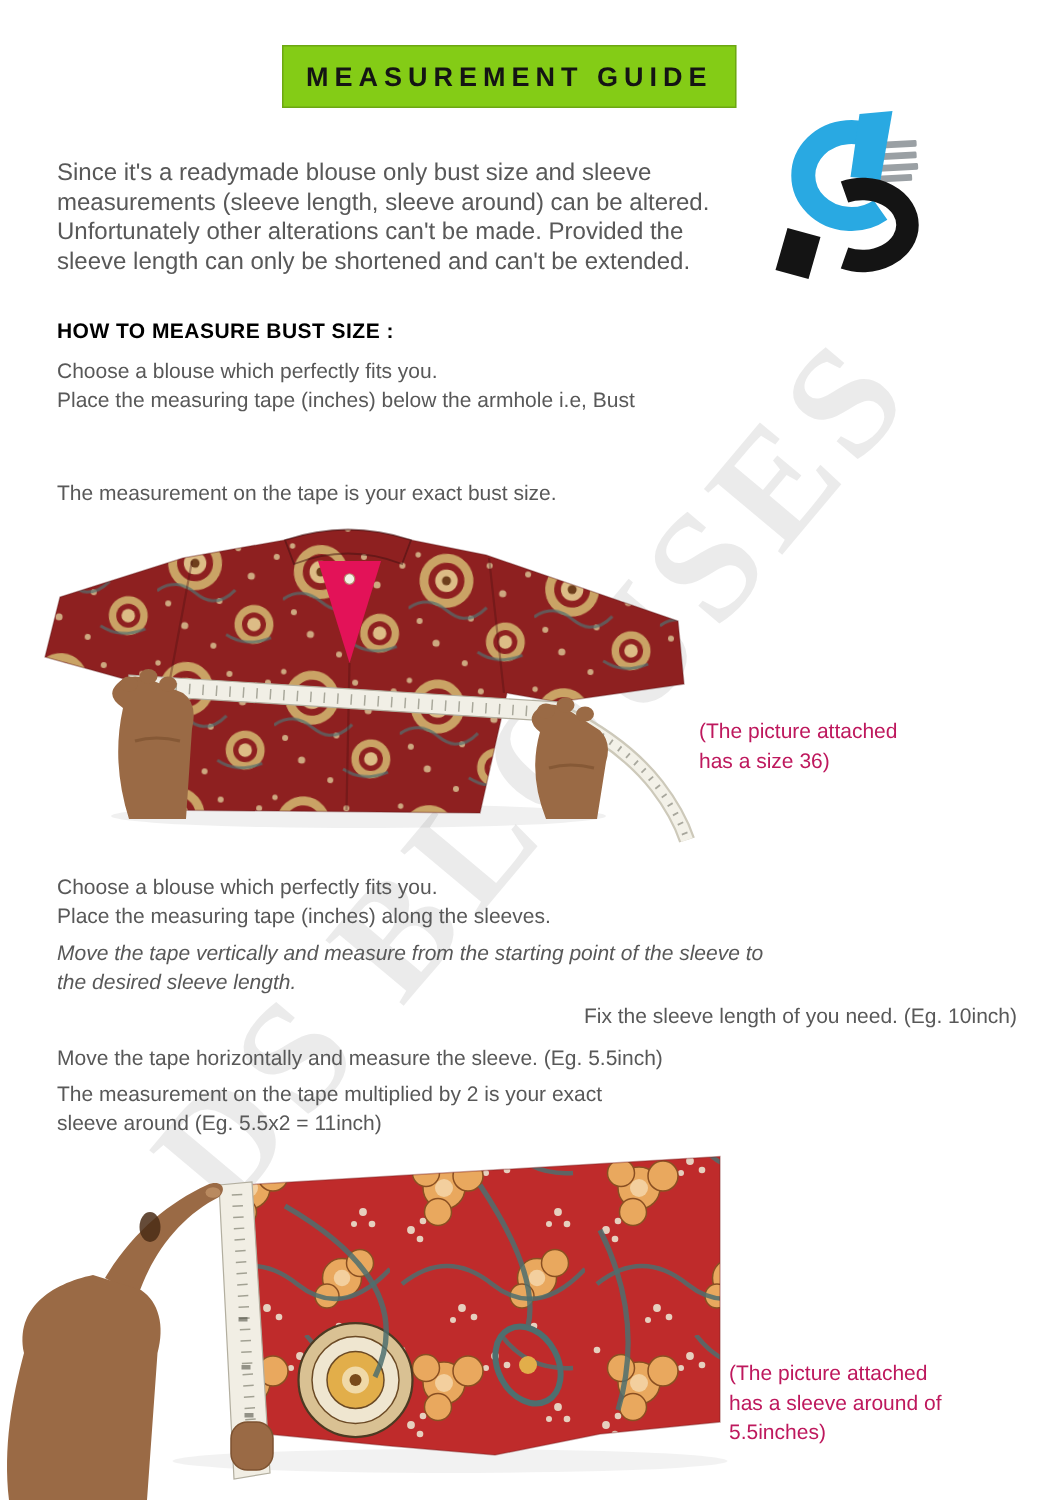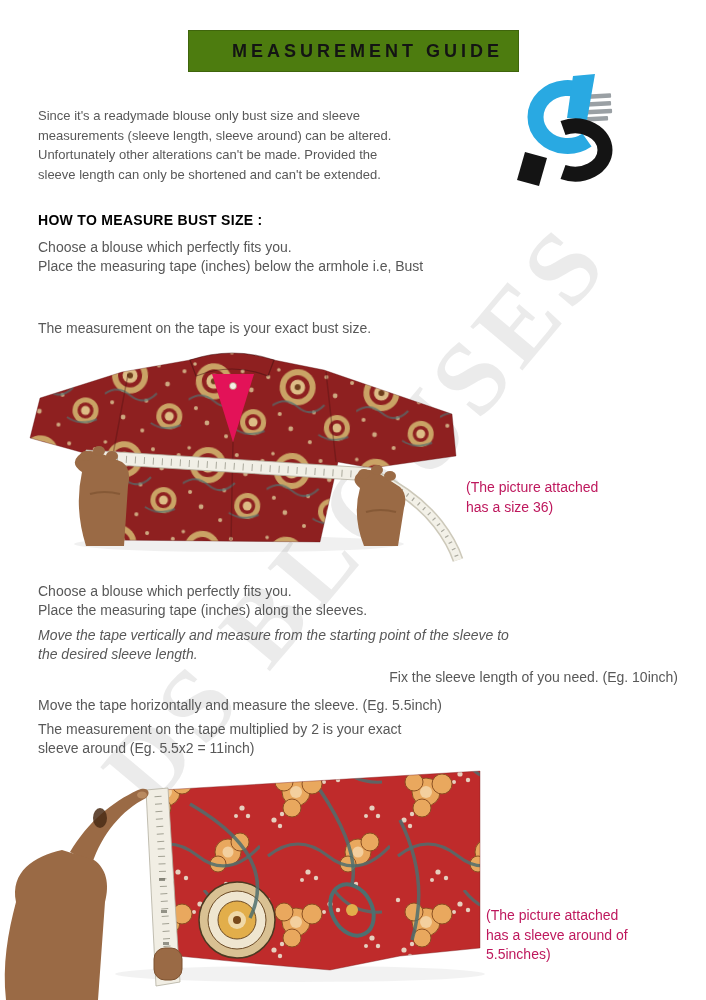--- a/index.html
+++ b/index.html
@@ -6,37 +6,37 @@
   .page{position:relative;width:706px;height:1000px;background:#ffffff;overflow:hidden;
         font-family:"Liberation Sans", sans-serif;color:#585858;}
   .abs{position:absolute;}
   .watermark{position:absolute;left:-60px;top:455px;width:830px;text-align:center;
              font-family:"Liberation Serif", serif;font-size:104px;font-weight:bold;
              letter-spacing:8px;color:rgba(110,110,110,0.14);transform:rotate(-50deg);
              white-space:nowrap;z-index:0;pointer-events:none;}
   .header-bar{left:188px;top:30px;width:303px;height:42px;display:flex;align-items:center;
               justify-content:center;box-shadow:inset 0 0 0 1px rgba(0,0,0,.18);z-index:2;}
   .header-bar span{font-weight:bold;font-size:18px;letter-spacing:4px;color:#141414;}
-  .intro{left:38px;top:106px;width:470px;font-size:13px;line-height:19.5px;
+  .intro{left:38px;top:106px;width:470px;font-size:16px;line-height:19.5px;
          white-space:pre-line;z-index:2;}
   .logo{left:505px;top:74px;width:108px;height:114px;z-index:2;}
   .h-section{font-weight:bold;font-size:14px;letter-spacing:.3px;color:#000000;z-index:2;}
   .para{font-size:14px;line-height:19px;white-space:pre-line;z-index:2;}
   .caption{font-size:14px;line-height:19.5px;white-space:pre-line;color:#be185d;z-index:2;}
   .photo{z-index:1;}
   svg{display:block;}
 </style>
 </head>
 <body>
 
 <div class="page">
 
   <div class="watermark">DS BLOUSES</div>
 
-  <div class="abs header-bar" style="background-color: #4d7c0f; padding-left: 28px;">
+  <div class="abs header-bar" style="background-color: #84cc16;">
     <span>MEASUREMENT GUIDE</span>
   </div>
 
   <svg class="abs logo photo" viewBox="0 0 108 114" width="108" height="114" aria-hidden="true">
     <g>
       <rect x="72" y="21" width="34" height="4.5" rx="1" transform="rotate(-3 72 21)" fill="#9aa0a4"></rect>
       <rect x="76" y="28.5" width="30" height="4.5" rx="1" transform="rotate(-3 76 28.5)" fill="#9aa0a4"></rect>
       <rect x="80" y="36" width="27" height="4.5" rx="1" transform="rotate(-3 80 36)" fill="#9aa0a4"></rect>
       <rect x="73" y="43.5" width="30" height="4.5" rx="1" transform="rotate(-3 73 43.5)" fill="#9aa0a4"></rect>
     </g>

